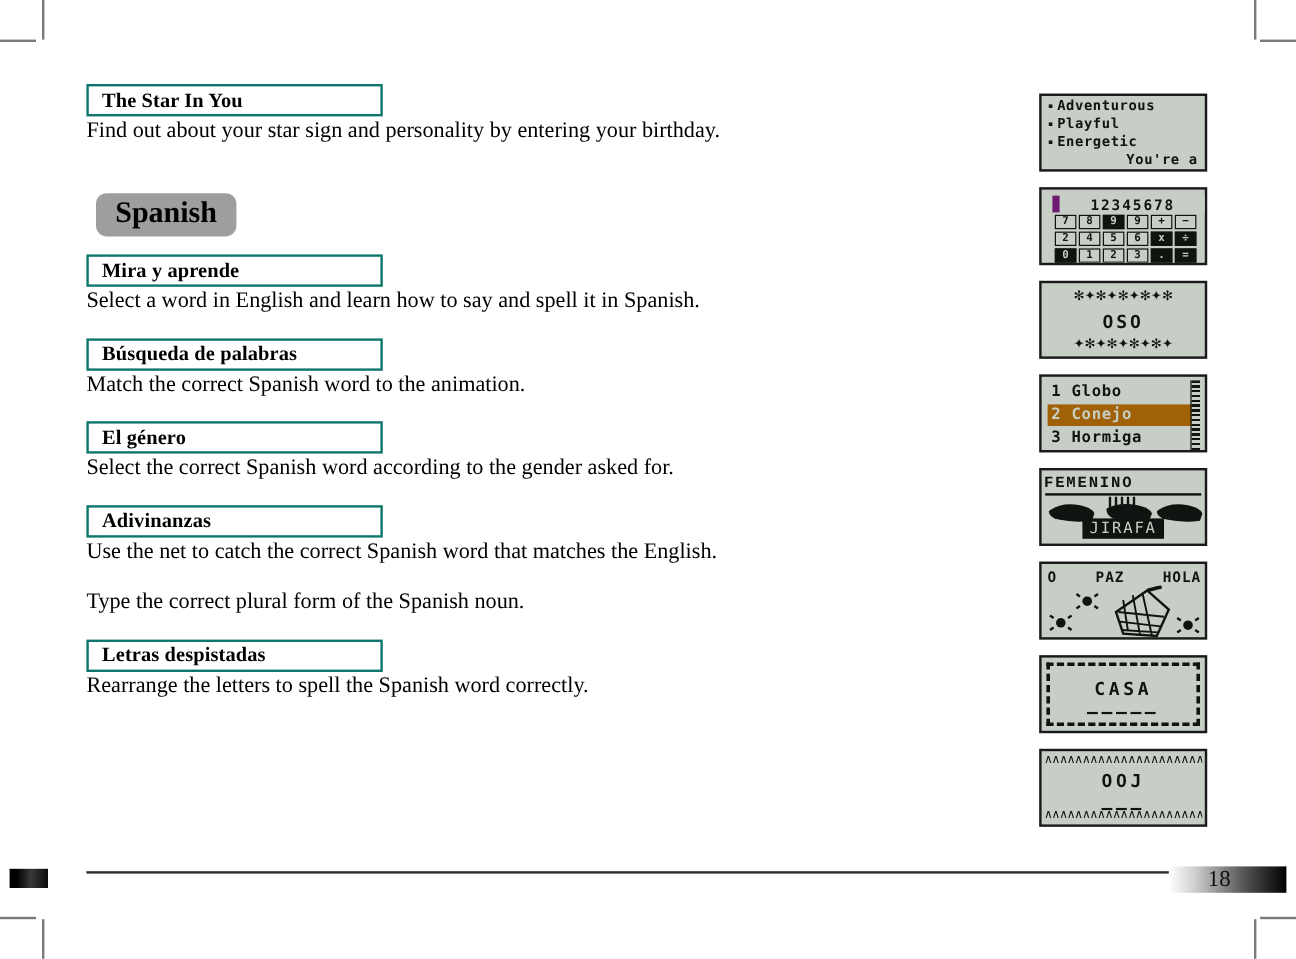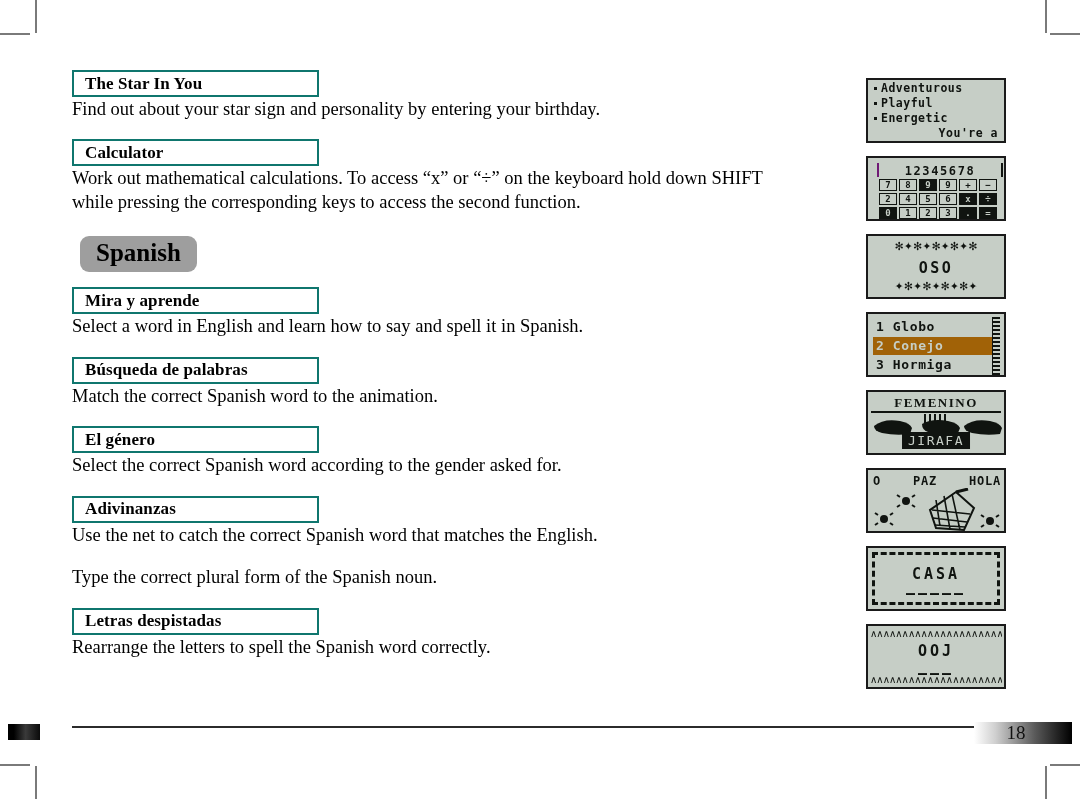--- a/index.html
+++ b/index.html
@@ -70,21 +70,21 @@
     font-family:"DejaVu Sans Mono","Liberation Mono",monospace;
     white-space:pre;
   }
 
   
   .s1-line{position:absolute;font-size:11.5px;line-height:12px;}
   .s1-bullet{position:absolute;width:3px;height:3px;background:#101410;}
 
   
   .calc-disp{position:absolute;left:7px;top:3px;width:122px;height:14px;
-      background:#c6cec6;border-left:2px solid #701a75;border-right:2px solid #101410;}
+      background:#c6cec6;border-left:6px solid #701a75;border-right:2px solid #101410;}
   .calc-digits{position:absolute;left:50%;top:1px;transform:translateX(-50%);
       font-size:12px;font-weight:bold;color:#101410;letter-spacing:1.6px;
       font-family:"DejaVu Sans Mono",monospace;}
   .calc-pad{position:absolute;left:9px;top:19px;display:grid;
       grid-template-columns:repeat(6,18px);grid-template-rows:repeat(3,12px);gap:2px;}
   .key{background:#c6cec6;border:1.5px solid #101410;display:flex;
       align-items:center;justify-content:center;font-size:9px;font-weight:bold;
       color:#101410;font-family:"DejaVu Sans Mono",monospace;line-height:1;}
   .key.inv{background:#101410;color:#c6cec6;}
 
@@ -99,23 +99,23 @@
   
   .list-row{position:absolute;left:3px;width:122px;height:18px;line-height:18px;
       font-size:13px;font-weight:bold;color:#101410;letter-spacing:.6px;
       font-family:"DejaVu Sans Mono",monospace;padding-left:3px;box-sizing:border-box;}
   .list-row.sel{background:#a16207;color:#c6cec6;}
   .scrollbar{position:absolute;right:2px;top:1px;width:7px;height:59px;
       background:repeating-linear-gradient(180deg,#101410 0 2px,#c6cec6 2px 4px);
       border-left:1px solid #101410;}
 
   
-  .s5-title{position:absolute;left:0;width:100%;top:1px;text-align:center;
+  .s5-title{position:absolute;left:0;width:100%;top:1px;
       font-size:13px;font-weight:bold;letter-spacing:1.5px;color:#101410;
-      font-family:Liberation Serif, serif;}
+      font-family:Liberation Mono, monospace;}
   .s5-rule{position:absolute;left:1px;right:1px;top:17px;height:2px;background:#101410;}
   .s5-answer{position:absolute;left:50%;transform:translateX(-50%);bottom:2px;
       background:#101410;color:#c6cec6;font-size:13px;font-weight:normal;
       letter-spacing:1.5px;padding:1px 6px;font-family:"DejaVu Sans Mono",monospace;}
 
   
   .s6-words{position:absolute;left:3px;top:2px;width:128px;
       font-size:12px;font-weight:bold;color:#101410;letter-spacing:.8px;
       display:flex;justify-content:space-between;
       font-family:"DejaVu Sans Mono",monospace;}
@@ -151,26 +151,20 @@
 
     <div class="item">
       <div class="head-box">
         <span>The Star In You</span>
       </div>
       <div class="desc">Find out about your star sign and personality by entering your birthday.</div>
     </div>
 
     <div class="gap"></div>
 
-    <div class="item">
-      <div class="head-box">
-        <span>Calculator</span>
-      </div>
-      <div class="desc">Work out mathematical calculations. To access “x” or “÷” on the keyboard hold down SHIFT while pressing the corresponding keys to access the second function.</div>
-    </div>
 
     <div class="section-banner">
       <span>Spanish</span>
     </div>
 
     <div class="item">
       <div class="head-box">
         <span>Mira y aprende</span>
       </div>
       <div class="desc">Select a word in English and learn how to say and spell it in Spanish.</div>

